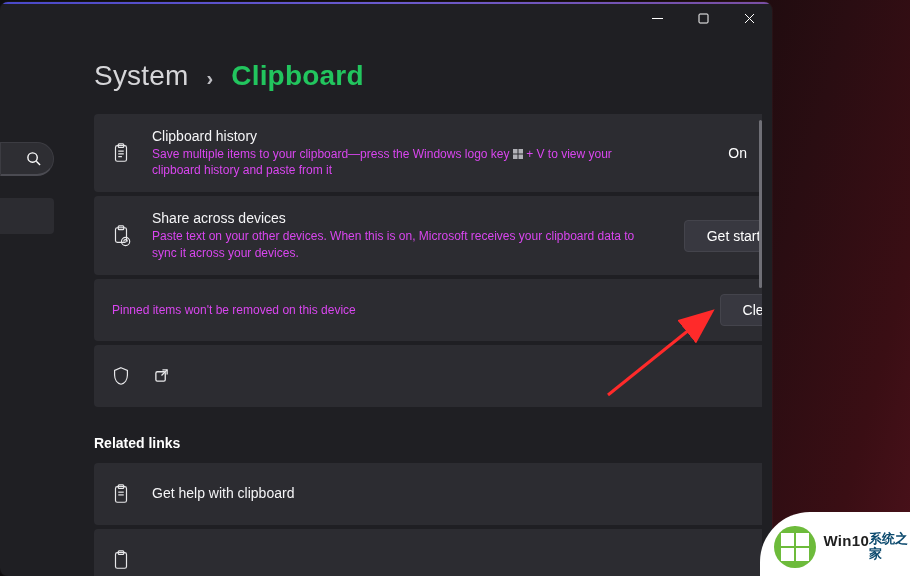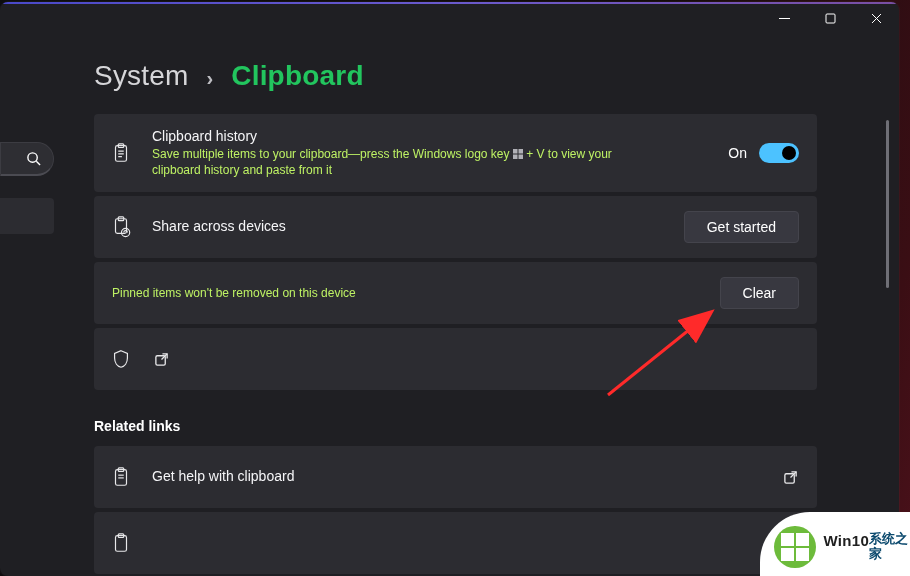--- a/index.html
+++ b/index.html
@@ -7,21 +7,21 @@
   body { position: relative; }
 
   
   .desktop-bg {
     position: absolute; inset: 0;
     background: linear-gradient(105deg, #0d0d0f 0%, #120a0b 60%, #2a0d12 80%, #3a0e14 92%, #4a111a 100%);
   }
 
   
   .win {
-    position: absolute; top: 2px; left: 0; width: 899px; height: 574px;
+    position: absolute; top: 2px; left: 0; width: 772px; height: 574px;
     background: #1f1f23; border-radius: 8px; color: #ffffff; overflow: hidden;
     box-shadow: 0 0 0 1px rgba(255,255,255,0.03);
   }
   .win-blue-edge {
     position: absolute; top: 0; left: 0; right: 0; height: 2px;
     background: linear-gradient(90deg, #4a49c9 0%, #6a5acd 50%, #7a4fa3 100%);
   }
 
   
   .titlebar {
@@ -66,21 +66,21 @@
     background: #2c2c31; border-radius: 4px; padding: 14px 18px 14px 14px;
     display: flex; align-items: center; gap: 18px; min-height: 62px;
   }
   .card.slim { padding: 12px 18px 12px 14px; }
   .card-icon {
     width: 26px; height: 26px; flex: 0 0 26px; display: flex; align-items: center; justify-content: center;
   }
   .card-icon svg { width: 22px; height: 22px; stroke: #e8e8ea; stroke-width: 1.3; fill: none; }
   .card-text { flex: 1 1 auto; min-width: 0; }
   .card-title { font-size: 14px; font-weight: 400; color: #f5f5f7; margin-bottom: 2px; }
-  .card-desc { font-size: 12px; color: #bef264; line-height: 1.35; max-width: 500px; }
+  .card-desc { font-size: 12px; color: #d946ef; line-height: 1.35; max-width: 500px; }
   .card-desc .winkey {
     display: inline-block; width: 10px; height: 10px; vertical-align: -1px;
   }
   .card-desc .winkey svg { width: 10px; height: 10px; }
 
   .toggle-wrap { display: flex; align-items: center; gap: 12px; }
   .toggle-label { font-size: 14px; color: #ffffff; }
   .toggle {
     width: 40px; height: 20px; border-radius: 10px; background: #4cc2ff;
     position: relative; transition: background .15s;
@@ -214,20 +214,21 @@
         <div class="card-icon">
           <svg viewBox="0 0 24 24">
               <rect x="6" y="3" width="12" height="16" rx="2"></rect>
               <rect x="9" y="1" width="6" height="4" rx="1"></rect>
               <circle cx="17" cy="18" r="4.5"></circle>
               <path d="M15 18 a2 2 0 0 1 4 0"></path>
             </svg>
         </div>
         <div class="card-text">
           <div class="card-title">Share across devices</div>
+          <div class="card-desc">Paste text on your other devices. When this is on, Microsoft receives your clipboard data to sync it across your devices.</div>
         </div>
         <div class="btn">Get started</div>
       </div>
 
       <div class="card no-icon">
         <div class="card-text">
           <div class="card-desc">Pinned items won't be removed on this device</div>
         </div>
         <div class="btn">Clear</div>
       </div>

